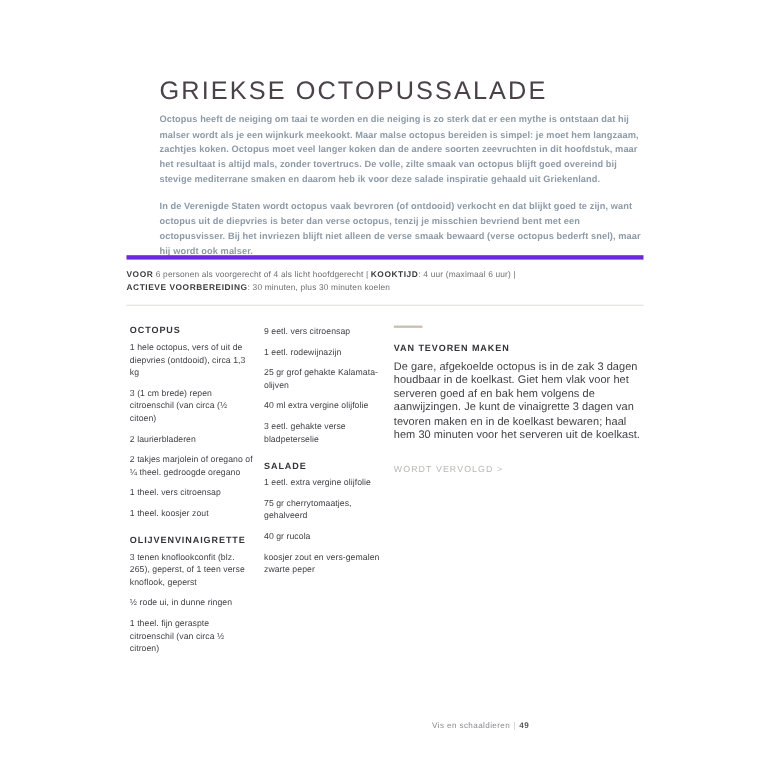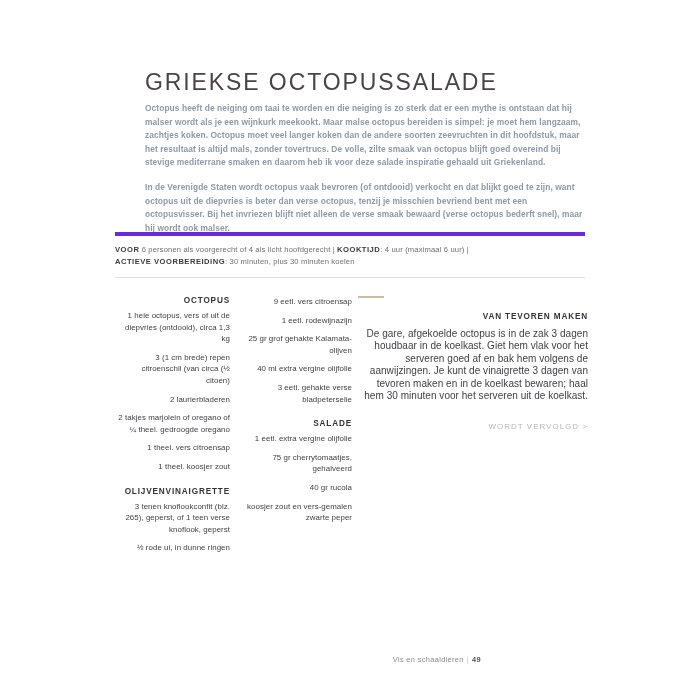--- a/index.html
+++ b/index.html
@@ -83,21 +83,20 @@
   .cols {
     position: absolute;
     left: 118px;
     top: 296px;
     width: 470px;
   }
   .col {
     position: absolute;
     top: 0;
     box-sizing: border-box;
-    text-align: right;
   }
   .col-1 { left: 0px;   width: 112px; }
   .col-2 { left: 122px; width: 112px; }
   .col-3 { left: 240px; width: 230px; padding-top: 0; }
 
   .ing-head {
     font-size: 8.2px;
     font-weight: 700;
     letter-spacing: 0.85px;
     color: #33333a;
@@ -195,20 +194,21 @@
       <p class="ing-item">1 hele octopus, vers of uit de diepvries (ontdooid), circa 1,3 kg</p>
       <p class="ing-item">3 (1 cm brede) repen citroenschil (van circa (½ citoen)</p>
       <p class="ing-item">2 laurierbladeren</p>
       <p class="ing-item">2 takjes marjolein of oregano of ¼ theel. gedroogde oregano</p>
       <p class="ing-item">1 theel. vers citroensap</p>
       <p class="ing-item">1 theel. koosjer zout</p>
 
       <div class="ing-head spaced">OLIJVENVINAIGRETTE</div>
       <p class="ing-item">3 tenen knoflookconfit (blz. 265), geperst, of 1 teen verse knoflook, geperst</p>
       <p class="ing-item">½ rode ui, in dunne ringen</p>
+      <p class="ing-item">1 theel. fijn geraspte citroenschil (van circa ½ citroen)</p>
     </div>
 
     <div class="col col-2">
       <p class="ing-item">9 eetl. vers citroensap</p>
       <p class="ing-item">1 eetl. rodewijnazijn</p>
       <p class="ing-item">25 gr grof gehakte Kalamata-olijven</p>
       <p class="ing-item">40 ml extra vergine olijfolie</p>
       <p class="ing-item">3 eetl. gehakte verse bladpeterselie</p>
 
       <div class="ing-head spaced">SALADE</div>

